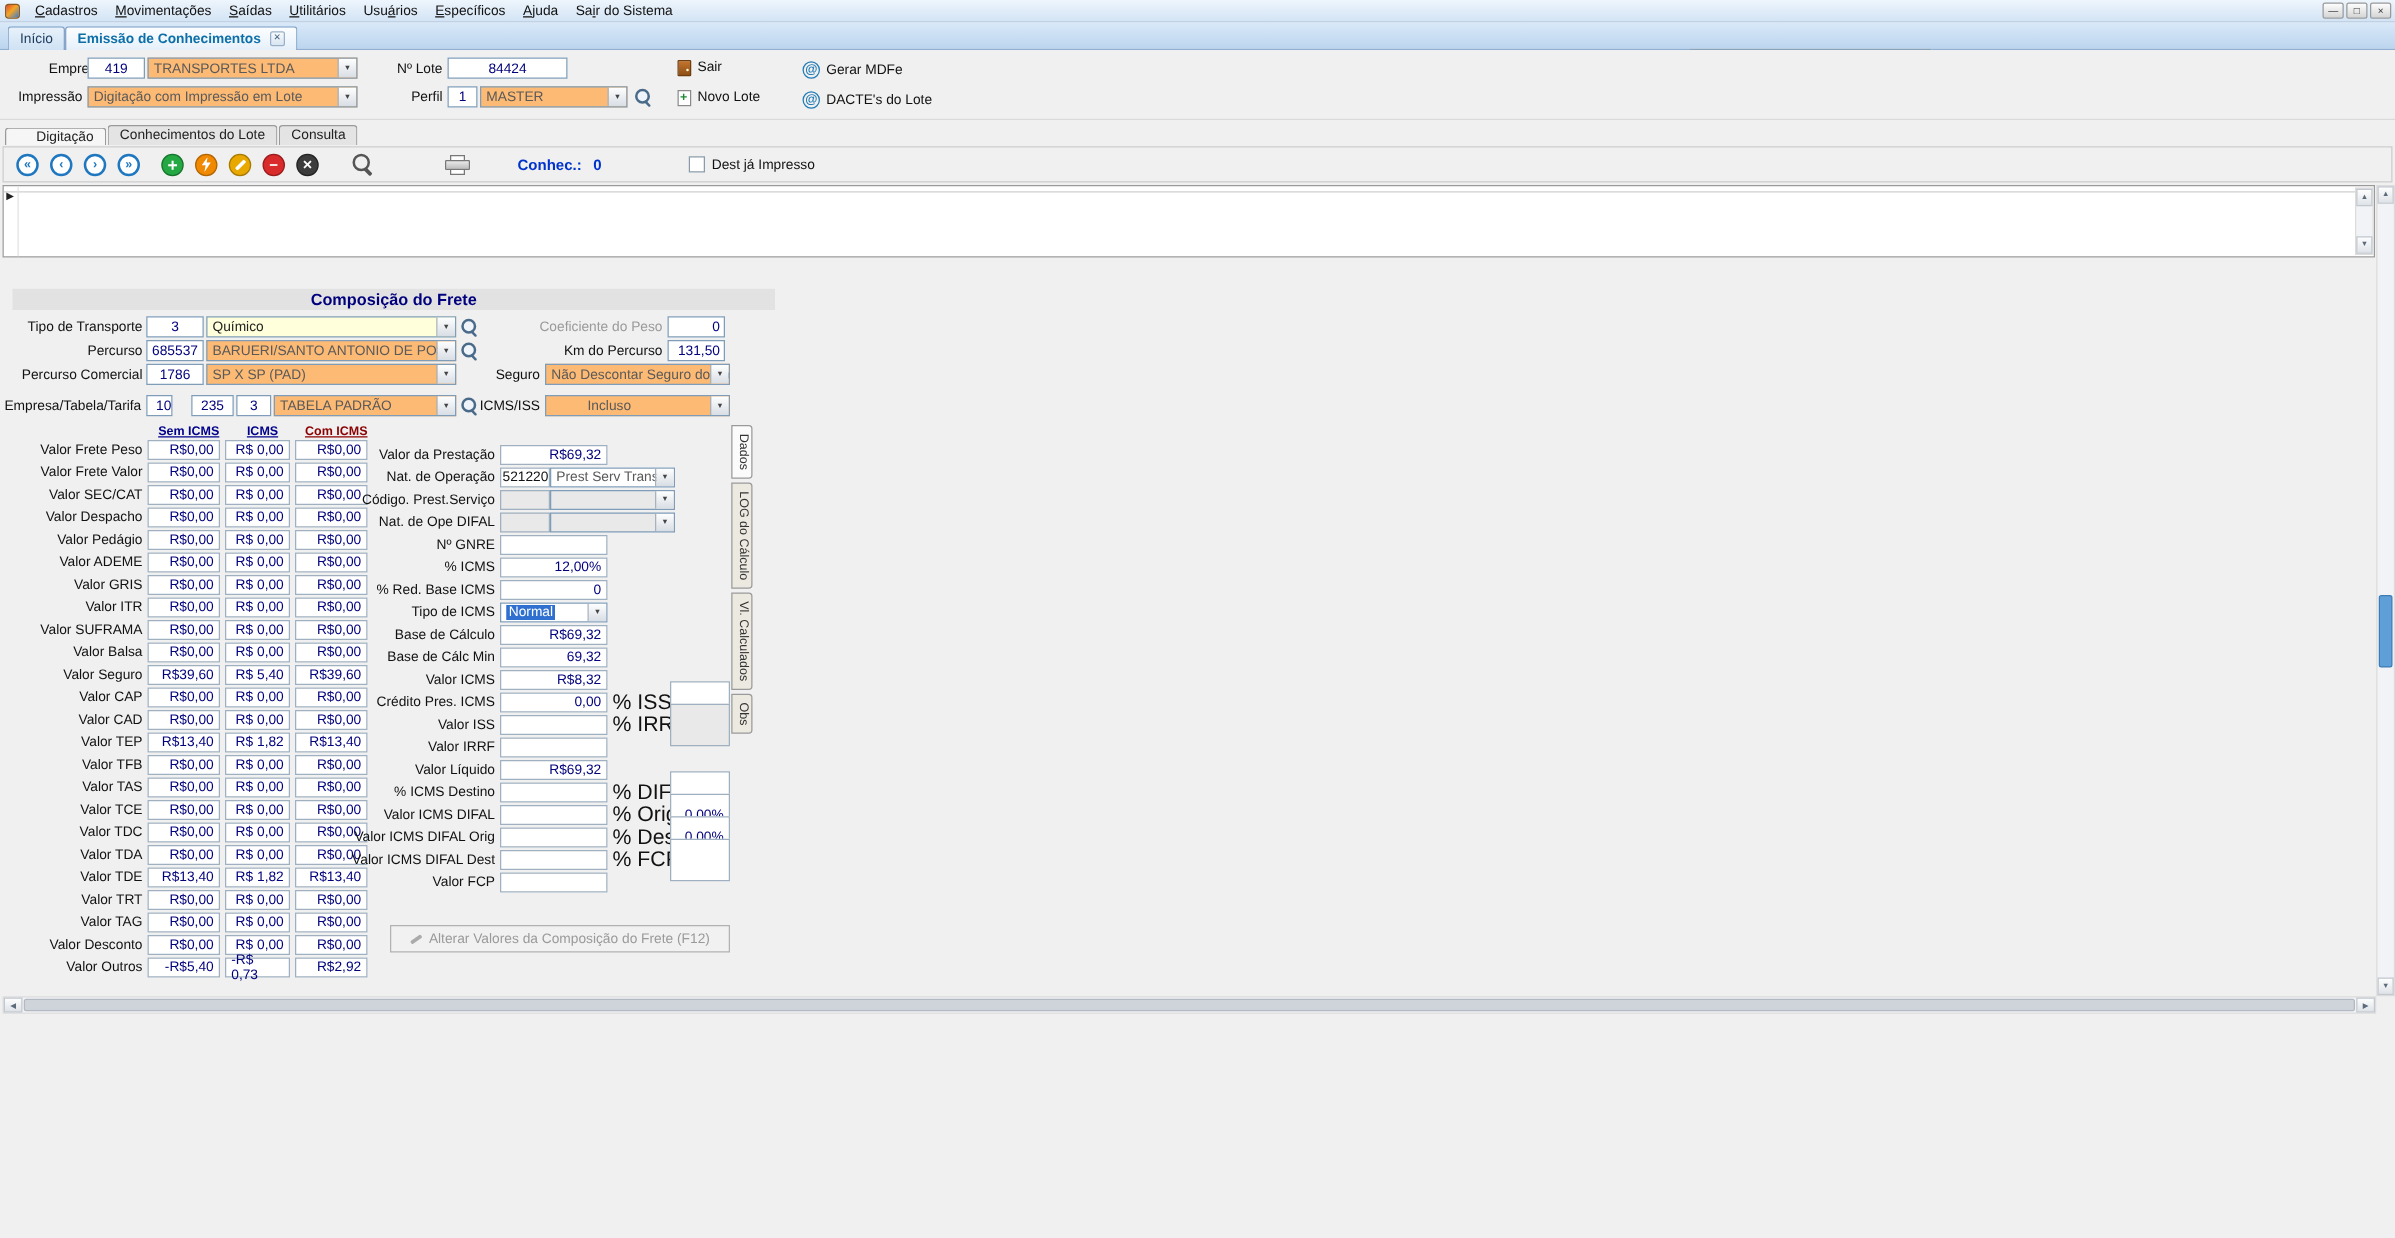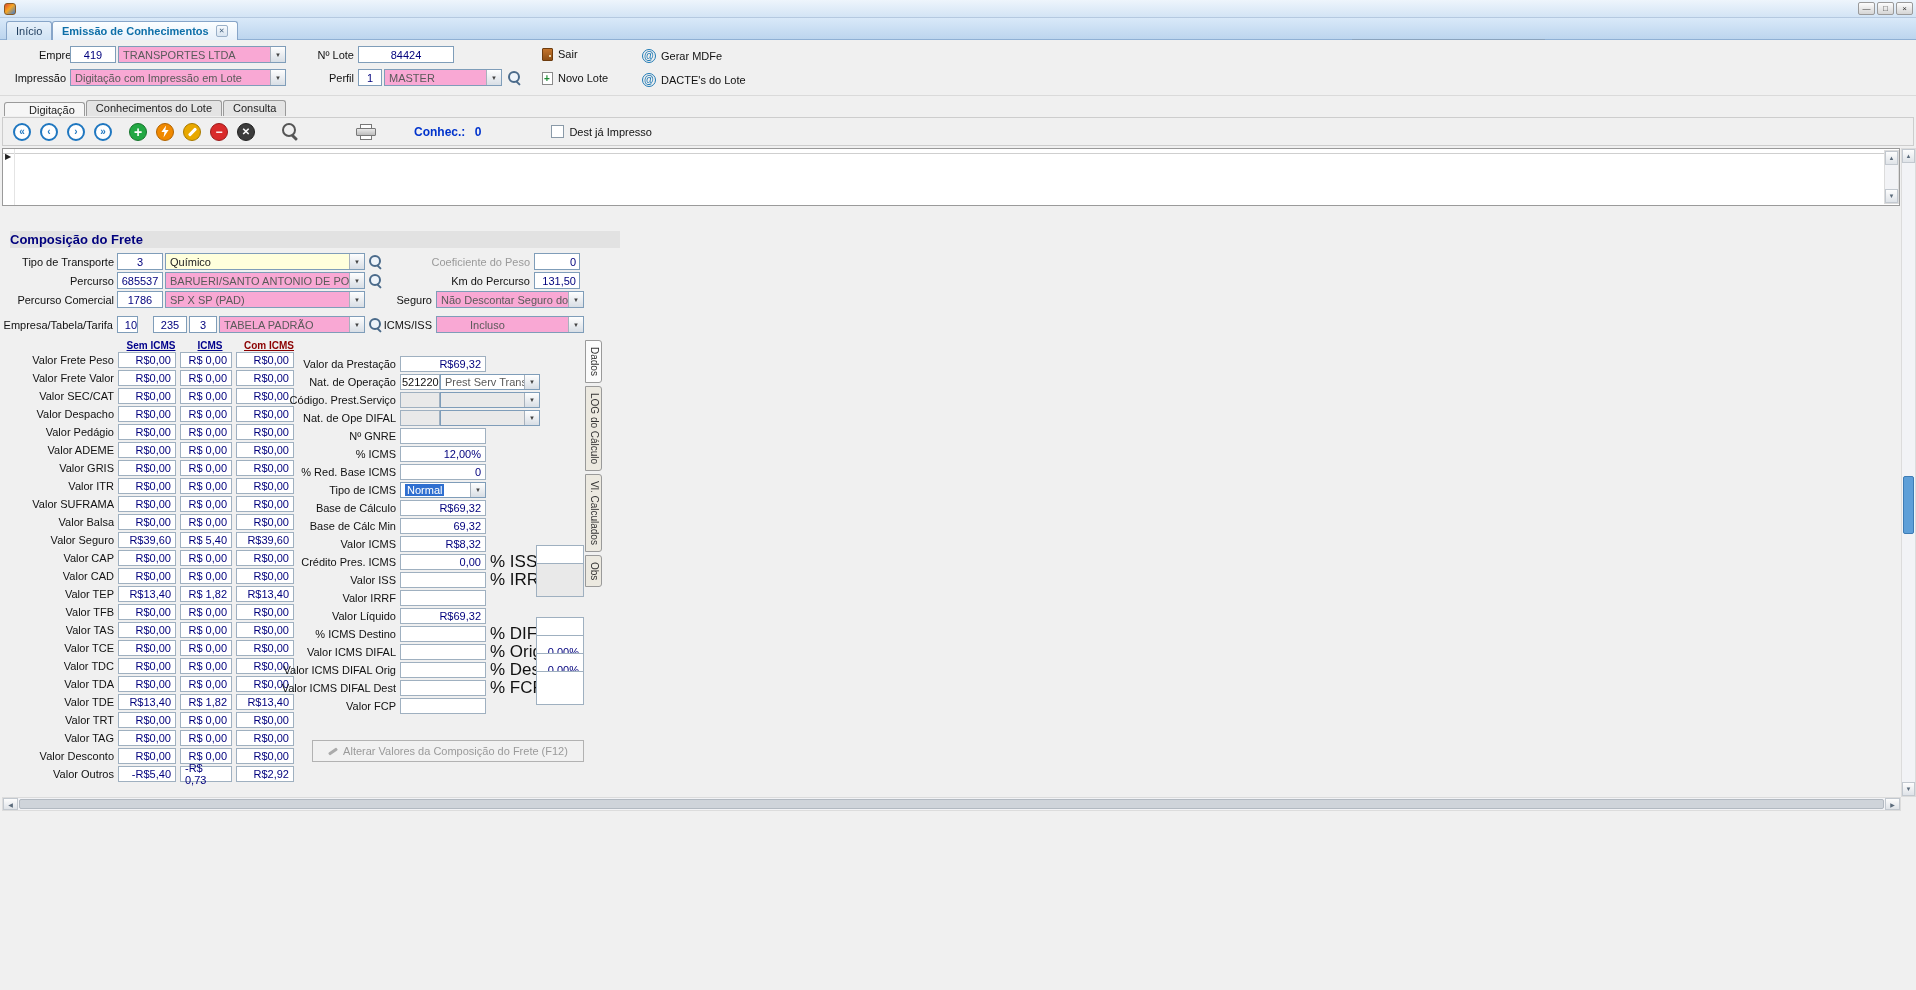--- a/index.html
+++ b/index.html
@@ -42,21 +42,21 @@
   
   .hdr { position:absolute; left:0; top:40px; width:100%; height:56px; background:#f0f0f0;
     border-bottom:1px solid #dadada; }
   .flabel { position:absolute; font-size:11px; color:#111; text-align:right; white-space:nowrap; }
   .flabel.dis { color:#9a9a9a; }
   .field { position:absolute; height:17px; background:#fff; border:1px solid #7f9db9; color:#00007d;
     font-size:11px; display:flex; align-items:center; justify-content:center; padding:0 3px; overflow:hidden; }
   .field.r { justify-content:flex-end; }
   .combo { position:absolute; height:17px; background:#fff; border:1px solid #7f9db9; display:flex;
     align-items:center; font-size:11px; color:#333; padding:0 16px 0 4px; overflow:hidden; white-space:nowrap; }
-  .combo.gray { background:#f9a8d4; color:#5a5a5a; }
+  .combo.gray { background:#fdba74; color:#5a5a5a; }
   .combo.yellow { background:#ffffdc; color:#222; }
   .combo .arrow, .crow .combo .arrow { position:absolute; right:0; top:0; bottom:0; width:15px;
     background:linear-gradient(#fefefe,#d8dee5); border-left:1px solid #a8b2bd; display:flex;
     align-items:center; justify-content:center; font-size:6px; color:#444; }
   .mag { position:absolute; width:14px; height:14px; }
   .mag::before { content:''; position:absolute; left:0; top:0; width:8px; height:8px;
     border:2px solid #4a6a8a; border-radius:50%; background:#eef4fa; }
   .mag::after { content:''; position:absolute; right:1px; bottom:1px; width:6px; height:2px;
     background:#4a6a8a; transform:rotate(45deg); border-radius:1px; }
   .hbtn { position:absolute; display:flex; align-items:center; gap:5px; height:20px; padding:0 4px;
@@ -112,21 +112,21 @@
   
   .sb { position:absolute; background:#f2f3f6; border:1px solid #dcdcdc; }
   .sb .sarrow { position:absolute; left:0; width:100%; height:14px; background:linear-gradient(#fdfdfd,#dfe3e8);
     border:1px solid #c2c8cf; color:#5b6b7b; font-size:6px; text-align:center; line-height:12px; }
   .sb .sarrow.h { width:15px; height:100%; line-height:12px; }
   .thumb { position:absolute; background:#cfd4da; border:1px solid #b2b9c1; border-radius:2px; }
   .thumb.blue { background:#5e9fd8; border-color:#3d7cb5; }
 
   
   .sec-title { position:absolute; left:10px; top:231px; width:610px; height:17px; background:#e2e2e2;
-    color:#00007d; font-weight:bold; font-size:13px; text-align:left; line-height:17px; }
+    color:#00007d; font-weight:bold; font-size:13px; text-align:center; line-height:17px; }
 
   
   .vtable { position:absolute; left:10px; top:352px; width:290px; }
   .vrow { display:flex; align-items:center; height:16px; margin-bottom:2px; }
   .vlabel { width:108px; text-align:right; padding-right:4px; font-size:11px; color:#111; }
   .vfield { height:16px; border:1px solid #9fb0c0; background:#fff; color:#00007d; font-size:11px;
     display:flex; align-items:center; justify-content:flex-end; padding:0 4px; }
   .vfield.c1 { width:58px; } .vfield.c2 { width:52px; margin-left:4px; } .vfield.c3 { width:58px; margin-left:4px; }
   .vhead { position:absolute; top:-12px; font-size:10px; font-weight:bold; text-decoration:underline; text-align:center; }
 
@@ -157,20 +157,30 @@
     background:#f1f1f1; color:#9a9a9a; font-size:11px; display:flex; align-items:center; justify-content:center; gap:5px; }
   .fpen { width:10px; height:3px; background:#ababab; transform:rotate(-35deg); border-radius:1px; }
 </style>
 </head>
 <body>
 
 <div class="app">
 
   <div class="menubar">
     <span class="appicon"></span>
+    <span style="display:flex;">
+        <span class="menu-item"><u>C</u>adastros</span>
+        <span class="menu-item"><u>M</u>ovimentações</span>
+        <span class="menu-item"><u>S</u>aídas</span>
+        <span class="menu-item"><u>U</u>tilitários</span>
+        <span class="menu-item">Usu<u>á</u>rios</span>
+        <span class="menu-item"><u>E</u>specíficos</span>
+        <span class="menu-item"><u>A</u>juda</span>
+        <span class="menu-item">Sa<u>i</u>r do Sistema</span>
+      </span>
     <span class="win-controls">
         <span class="winbtn">—</span>
         <span class="winbtn">□</span>
         <span class="winbtn">×</span>
       </span>
   </div>
 
   <div class="tabrow">
     <div class="tab" style="left:6px;">
       <span>Início</span>

